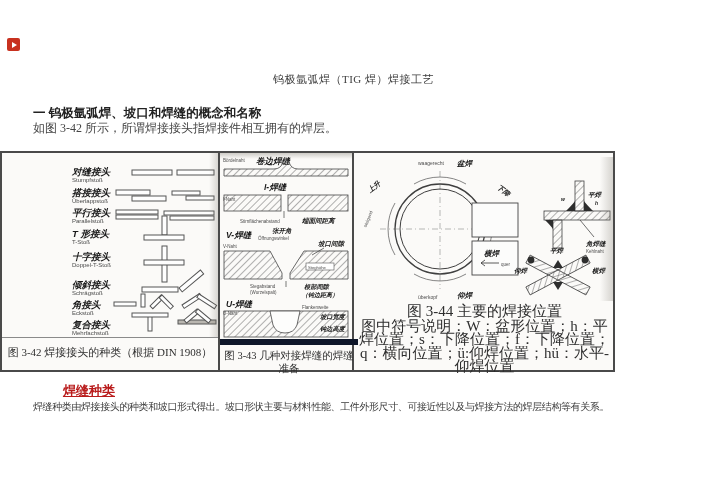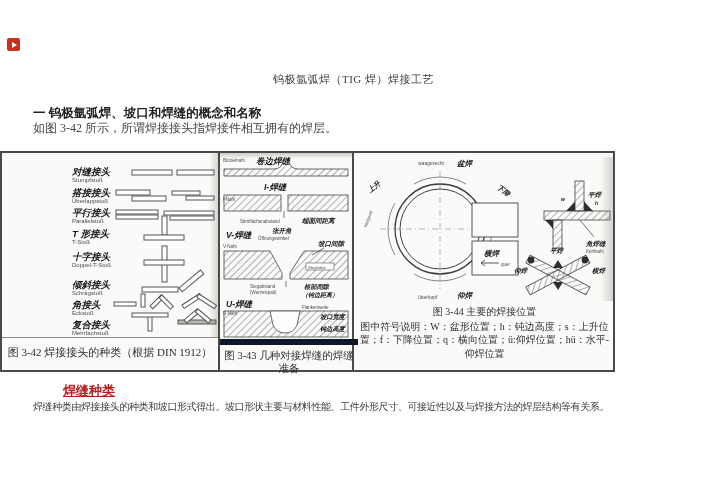--- a/index.html
+++ b/index.html
@@ -23,21 +23,21 @@
   .c3{flex:1;}
   .c1::after{content:"";position:absolute;right:0;top:0;width:9px;height:184px;
              background:linear-gradient(to right,rgba(125,120,110,0),rgba(125,120,110,.28));}
   .c2::before{content:"";position:absolute;left:0;top:0;width:100%;height:6px;
               background:linear-gradient(to bottom,rgba(120,115,105,.35),rgba(120,115,105,0));}
   .c3::after{content:"";position:absolute;right:2px;top:4px;width:13px;height:144px;
              background:linear-gradient(to right,rgba(125,120,110,0),rgba(125,120,110,.30));}
   .cap{position:absolute;left:0;width:100%;text-align:center;color:#2e2e2e;}
   .cap1{top:184px;border-top:1px solid #8a8a8a;padding-top:7px;font-size:11px;}
   .cap2{top:186px;border-top:6px solid #0f172a;padding:4px 3px 0 3px;font-size:10.5px;line-height:13px;}
-  .cap3{top:152px;font-size:10px;line-height:13.5px;padding:0 5px;box-sizing:border-box;}
+  .cap3{top:152px;font-size:15px;line-height:13.5px;padding:0 5px;box-sizing:border-box;}
   .cap3 .cl{margin-bottom:1px;}
   
   .h2{position:absolute;left:33px;top:382px;font-size:13px;font-weight:bold;color:#b91c1c;
       text-decoration:underline;margin-left:30px;}
   .body-text{position:absolute;left:33px;top:400px;font-size:10px;letter-spacing:-0.4px;
              white-space:nowrap;color:#3a3a3a;}
   
   text{font-family:"Liberation Sans", sans-serif;}
   .hw{font-style:italic;font-weight:600;fill:#1a1a1a;}
   .de{fill:#4c4c4c;}
@@ -120,21 +120,21 @@
         <text class="hw" x="70" y="175" font-size="9.5">复合接头</text>
         <text class="de" x="70" y="182" font-size="6">Mehrfachstoß</text>
         <g>
           <rect class="sk" x="146" y="162" width="4" height="16"></rect>
             <rect class="sk" x="130" y="160" width="36" height="4"></rect>
           <rect x="176" y="167" width="38" height="4" fill="#b9b6b0" stroke="#555" stroke-width="1"></rect>
           <rect class="sk" x="0" y="0" width="17" height="4" transform="translate(182,167) rotate(-40)"></rect>
           <rect class="sk" x="0" y="0" width="17" height="4" transform="translate(196,156) rotate(40)"></rect>
         </g>
       </svg>
-      <div class="cap cap1">图 3-42  焊接接头的种类（根据 DIN 1912）</div>
+      <div class="cap cap1">图 3-42  焊接接头的种类（根据 DIN 1908）</div>
     </div>
 
     <div class="fcol c2">
       <svg width="132" height="186" viewBox="0 0 132 186">
         <defs>
           <pattern id="h2" width="5" height="5" patternTransform="rotate(45)" patternUnits="userSpaceOnUse">
             <line x1="0" y1="0" x2="0" y2="5" stroke="#6f6f6f" stroke-width="1.1"></line>
           </pattern>
         </defs>
 
@@ -237,21 +237,21 @@
             <circle cx="-27" cy="-15" r="3.4" fill="#2d2d2d"></circle>
             <circle cx="27" cy="-15" r="3.4" fill="#2d2d2d"></circle>
           </g>
           <text class="hw" x="196" y="100" font-size="6.5">平焊</text>
           <text class="hw" x="160" y="120" font-size="6.5">仰焊</text>
           <text class="hw" x="238" y="120" font-size="6.5">横焊</text>
         </g>
       </svg>
       <div class="cap cap3">
         <div class="cl">图 3-44  主要的焊接位置</div>
-        <div>图中符号说明：W：盆形位置；h：钝边高度；s：上升位置；f：下降位置；q：横向位置；ü:仰焊位置；hü：水平-仰焊位置</div>
+        <div>图中符号说明：W：盆形位置；h：平焊位置；s：下降位置；f：下降位置；q：横向位置；ü:仰焊位置；hü：水平-仰焊位置</div>
       </div>
     </div>
   </div>
 
   <div class="h2">焊缝种类</div>
   <div class="body-text">焊缝种类由焊接接头的种类和坡口形式得出。坡口形状主要与材料性能、工件外形尺寸、可接近性以及与焊接方法的焊层结构等有关系。</div>
 
 </div>
 
 </body></html>

